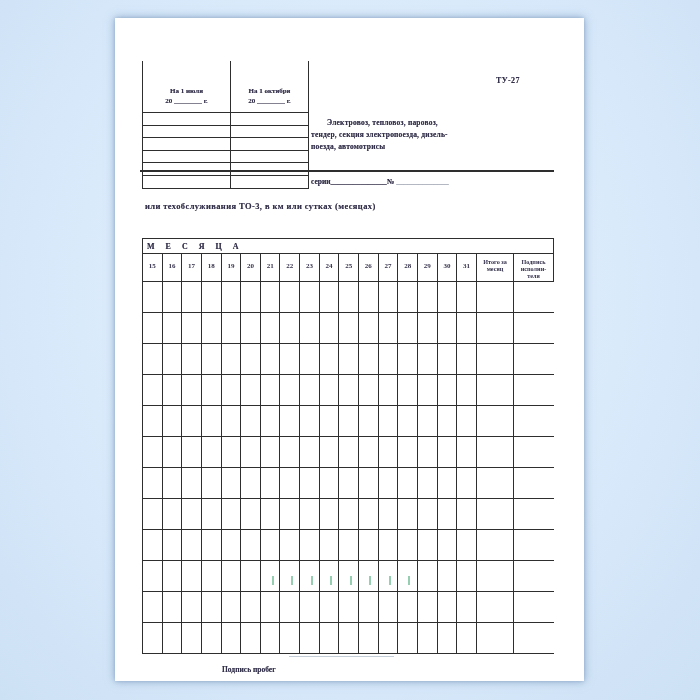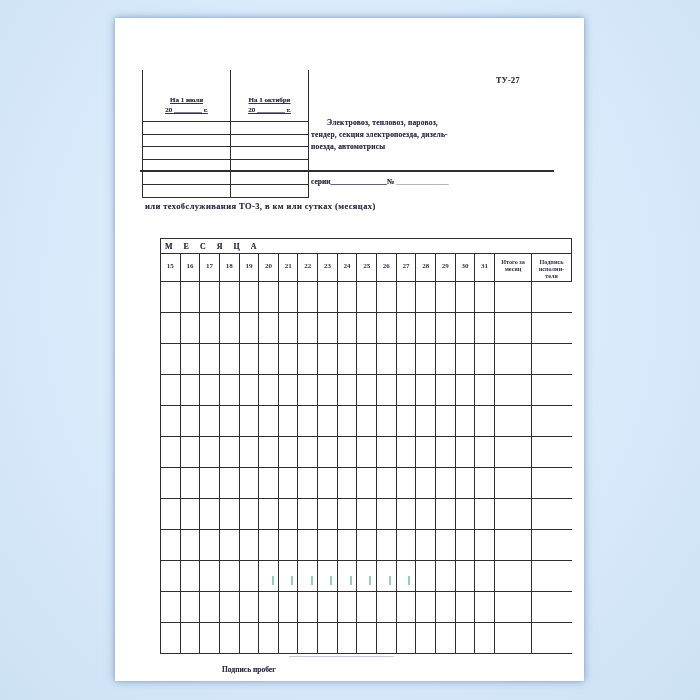--- a/index.html
+++ b/index.html
@@ -12,36 +12,36 @@
     position:absolute; left:115px; top:18px; width:469px; height:663px;
     background:#ffffff;
     box-shadow: 0 0 9px rgba(96,128,168,.6), 0 0 3px rgba(96,128,168,.35);
     color:#33304a;
   }
   .abs { position:absolute; }
   .ink { color:#33304a; font-weight:700; text-shadow:0 0 .3px rgba(51,48,74,.6);margin-top:20px; }
   
   .form-code { left:381px; top:38px; font-size:8px; letter-spacing:.4px; }
   
-  .tt { left:27px; top:52px; display:flex;text-decoration:underline; }
+  .tt { left:27px; top:43px; display:flex; }
   .tt-col { border-left:1.5px solid #2e2e2e; }
   .tt-col.c1 { width:88px; }
   .tt-col.c2 { width:79px; border-right:1.5px solid #2e2e2e; }
   .tt-head { height:32px; border-bottom:1.5px solid #2e2e2e; text-align:center;
              font-size:7px; line-height:9.5px; padding-top:6px; }
   .tt-row { height:12.6px; border-bottom:1.5px solid #2e2e2e; }
   
   .vehicle { left:196px; top:79px; width:158px; font-size:7.5px; line-height:12px; letter-spacing:.2px; }
   .vehicle .l1 { text-indent:16px; }
   .series { left:196px; top:139px; font-size:7.5px; white-space:nowrap;text-align:right; }
   .series .faint { color:#97a3b2; font-weight:400; }
   .rule { left:25px; top:152px; width:414px; height:2px; background:#2e2e2e; }
   .note { left:30px; top:162px; font-size:8.5px; line-height:12.5px; letter-spacing:.4px; white-space:nowrap; }
   
-  .main-table { left:45px; top:200px; width:412px; }
+  .main-table { left:27px; top:200px; width:412px; }
   .band { height:15px; border:1.5px solid #2e2e2e; border-bottom:none; display:flex; align-items:center;
           padding-left:4px; font-size:8px; letter-spacing:4.5px; }
   .hrow { height:29px; display:flex; border-top:1.5px solid #2e2e2e; border-bottom:1.5px solid #2e2e2e;
           border-left:1.5px solid #2e2e2e; }
   .day-wrap { flex:1; display:flex; }
   .day { flex:1; border-left:1.5px solid #2e2e2e; }
   .day-wrap .day:first-child { border-left:none;text-align:center; }
   .day.h { font-size:7px; text-align:center; padding-top:8px; font-weight:700; color:#33304a; }
   .total-cell, .sign-cell { border-left:1.5px solid #2e2e2e; }
   .total-cell { width:37px; }

